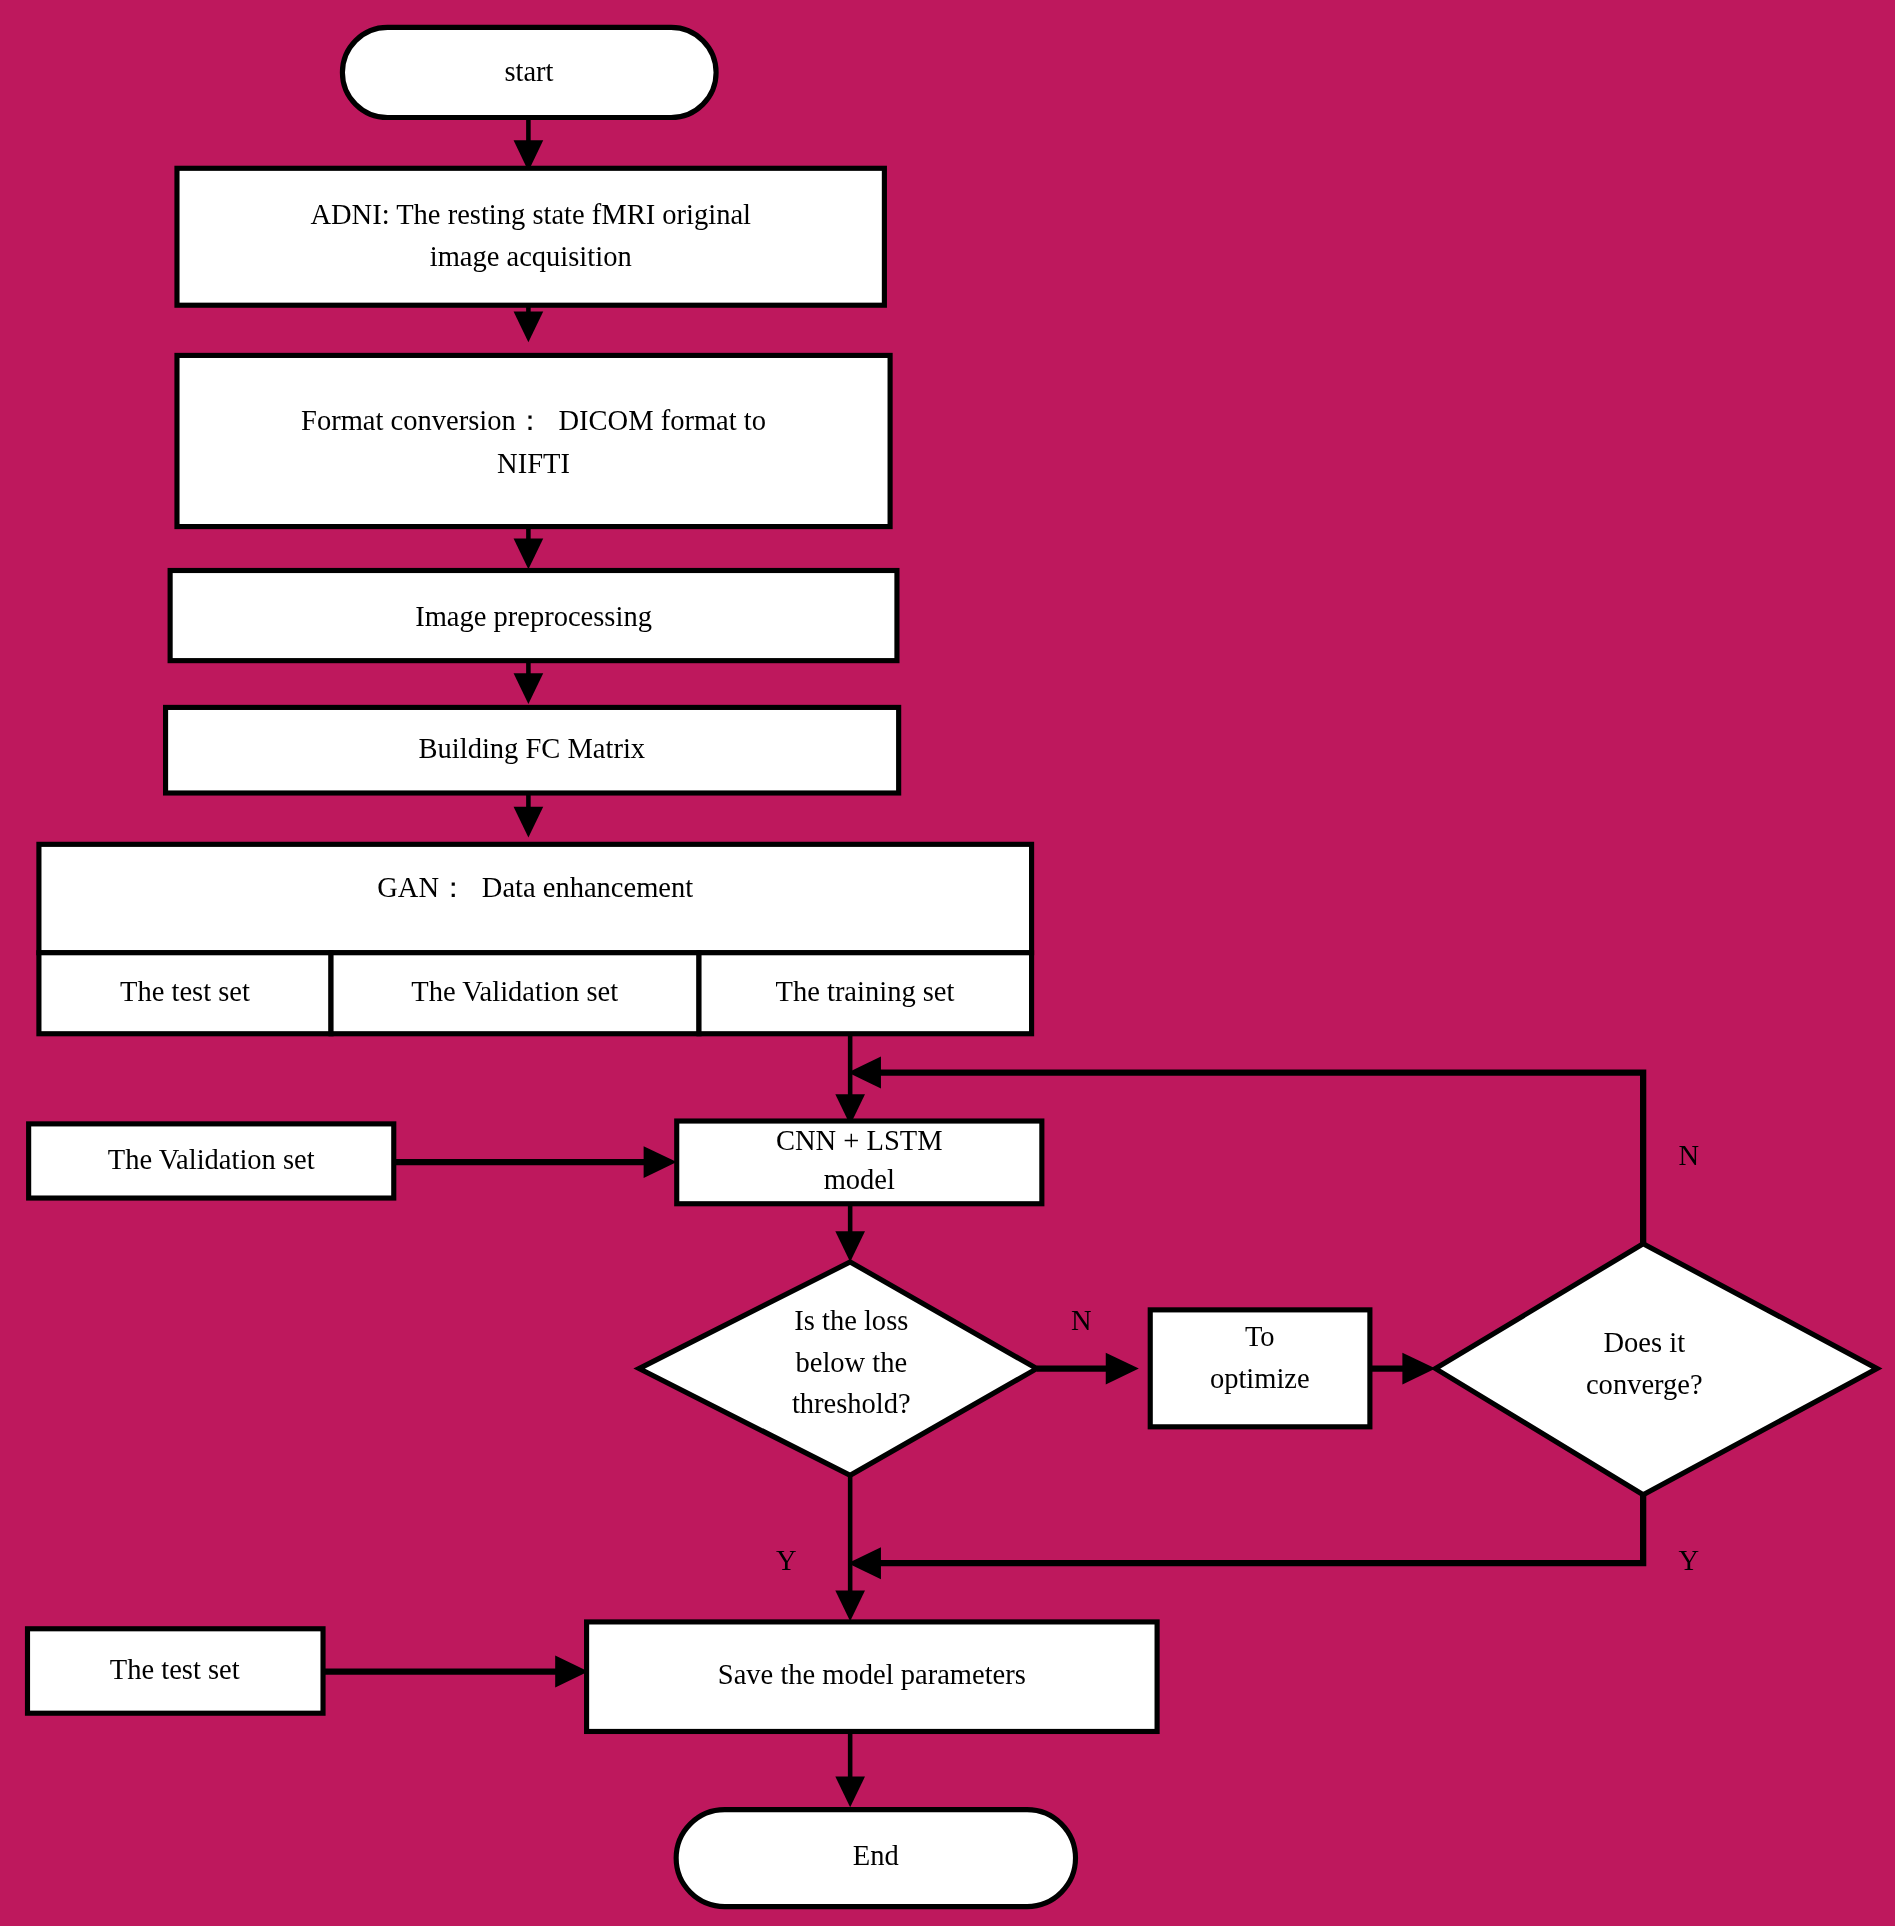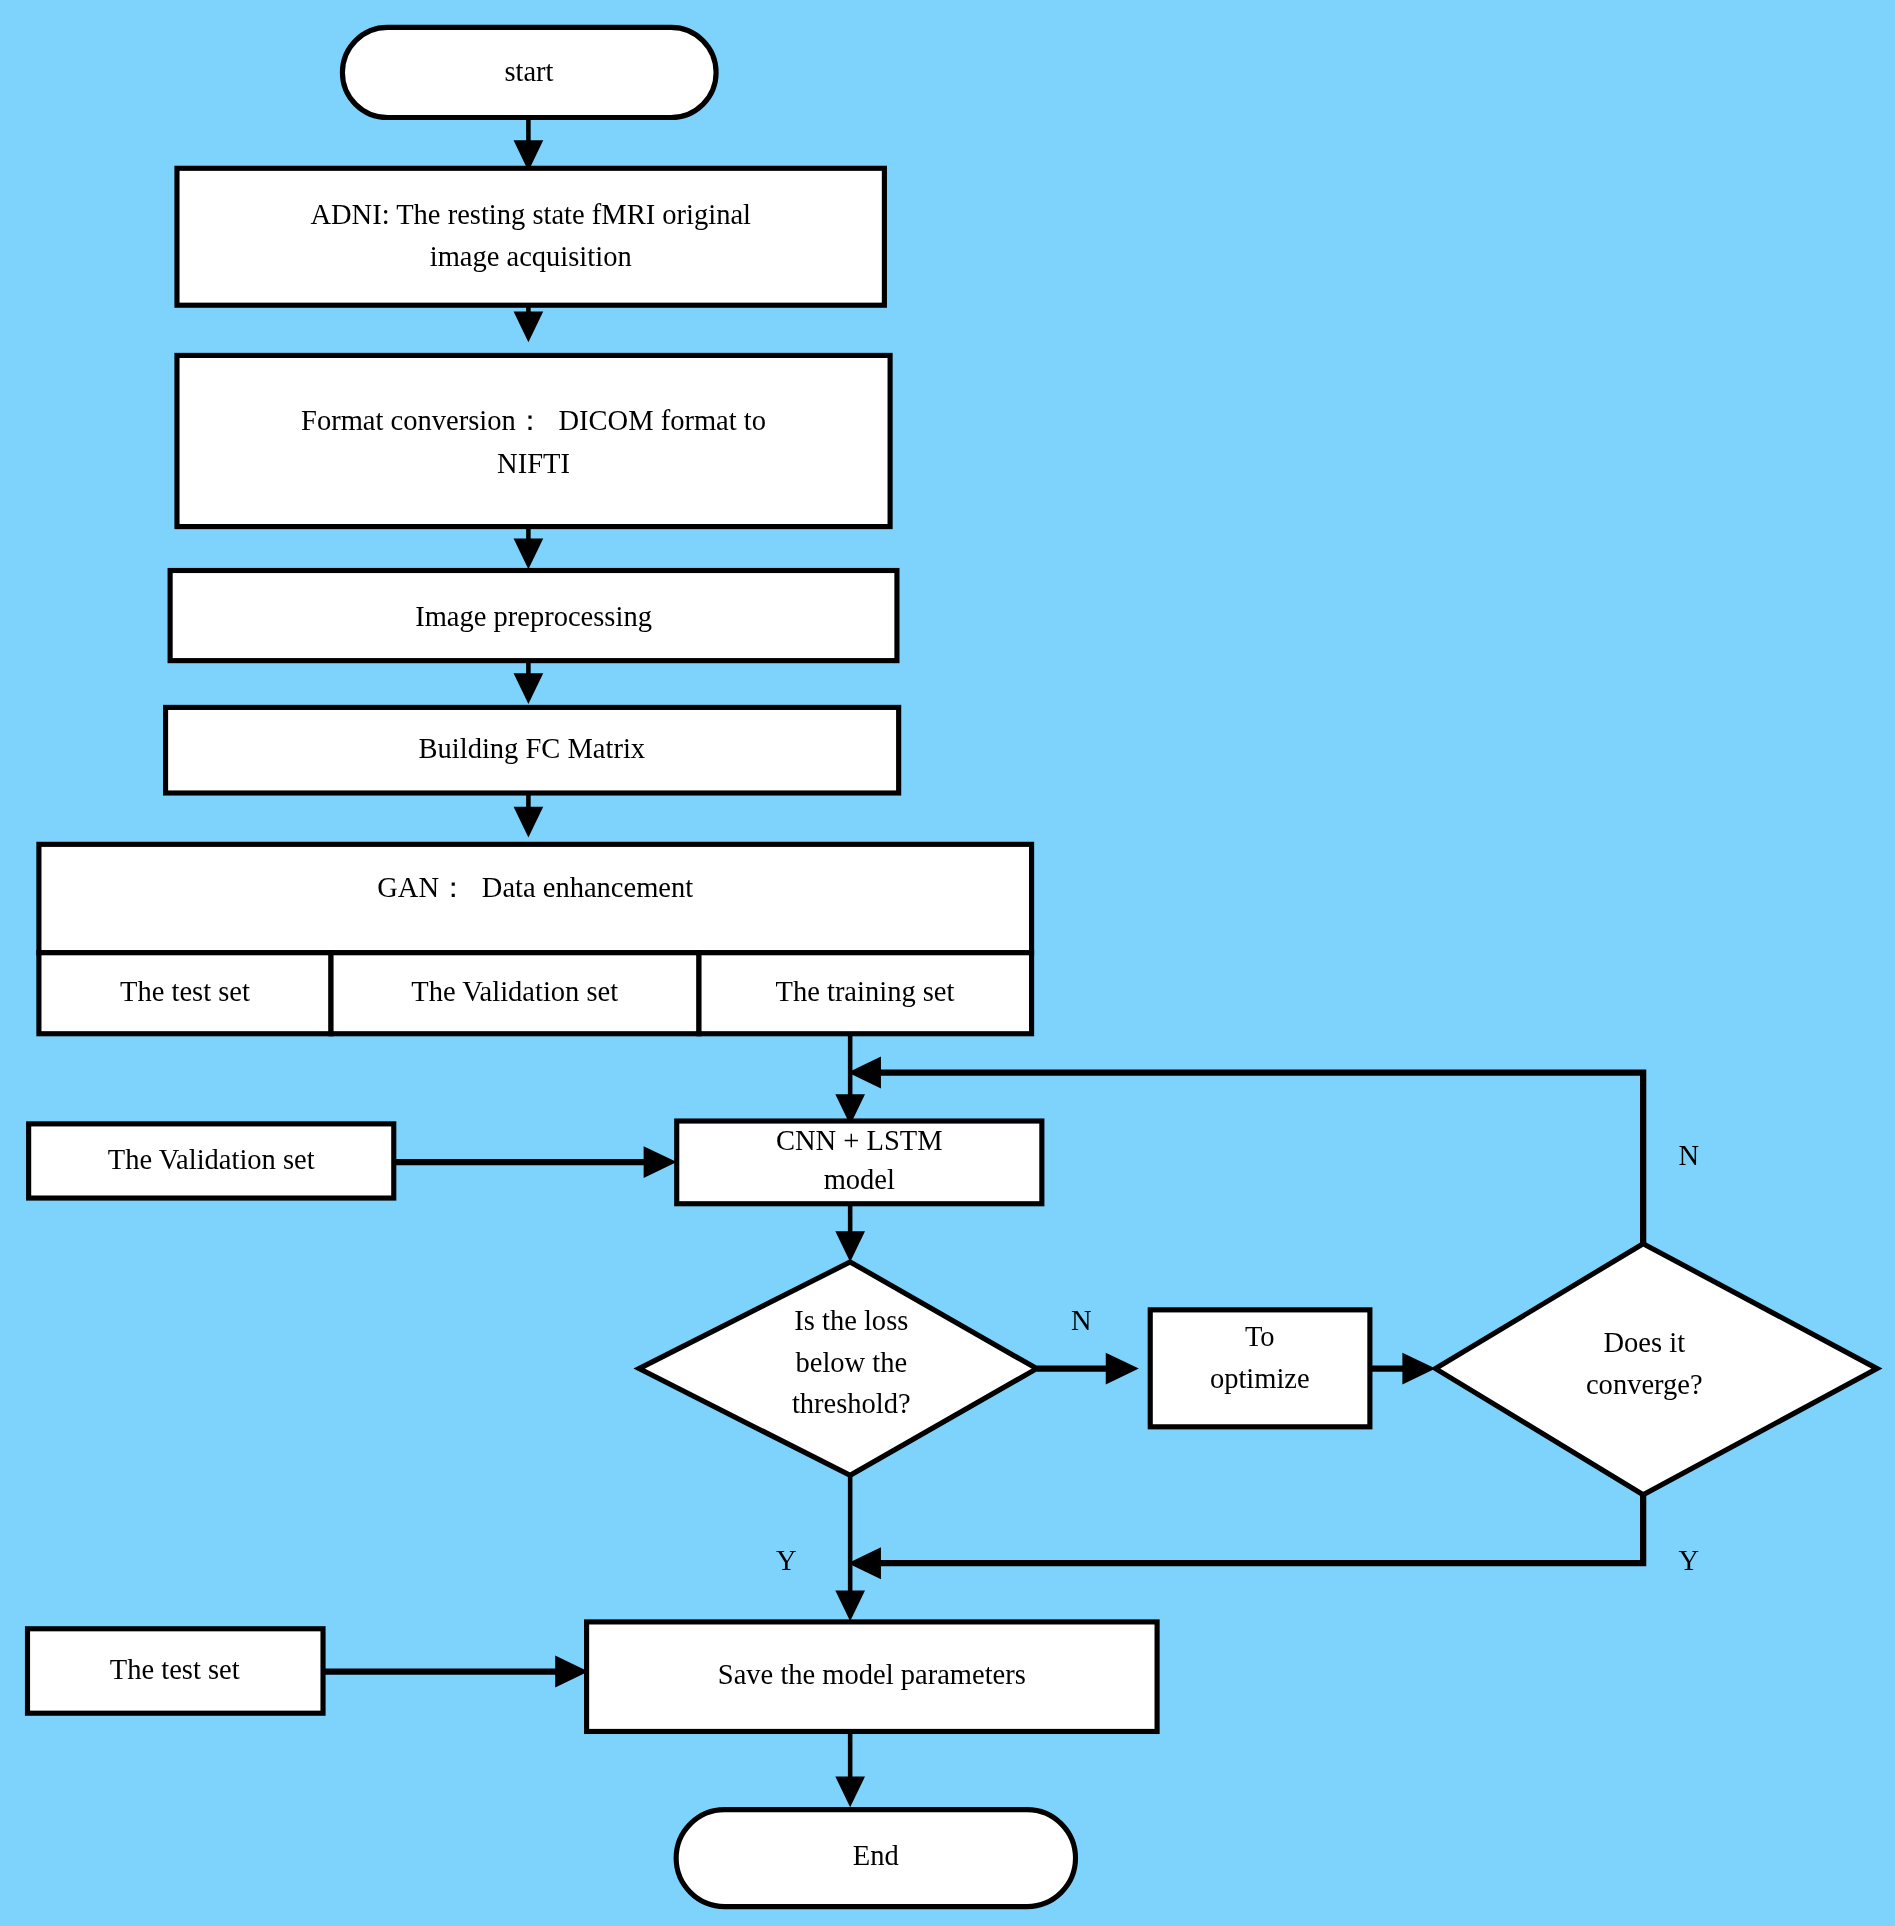--- a/index.html
+++ b/index.html
@@ -10,21 +10,21 @@
   body {
     width: 1896px;
     height: 1926px;
     font-family: "Liberation Serif", "DejaVu Serif", serif;
     overflow: hidden;
   }
   #flowchart-root {
     position: relative;
     width: 1896px;
     height: 1926px;
-    background: #7dd3fc;
+    background: #be185d;
   }
   svg.flow-canvas {
     position: absolute;
     top: 0;
     left: 0;
     width: 1896px;
     height: 1926px;
     display: block;
   }
   .shape-stroke {

